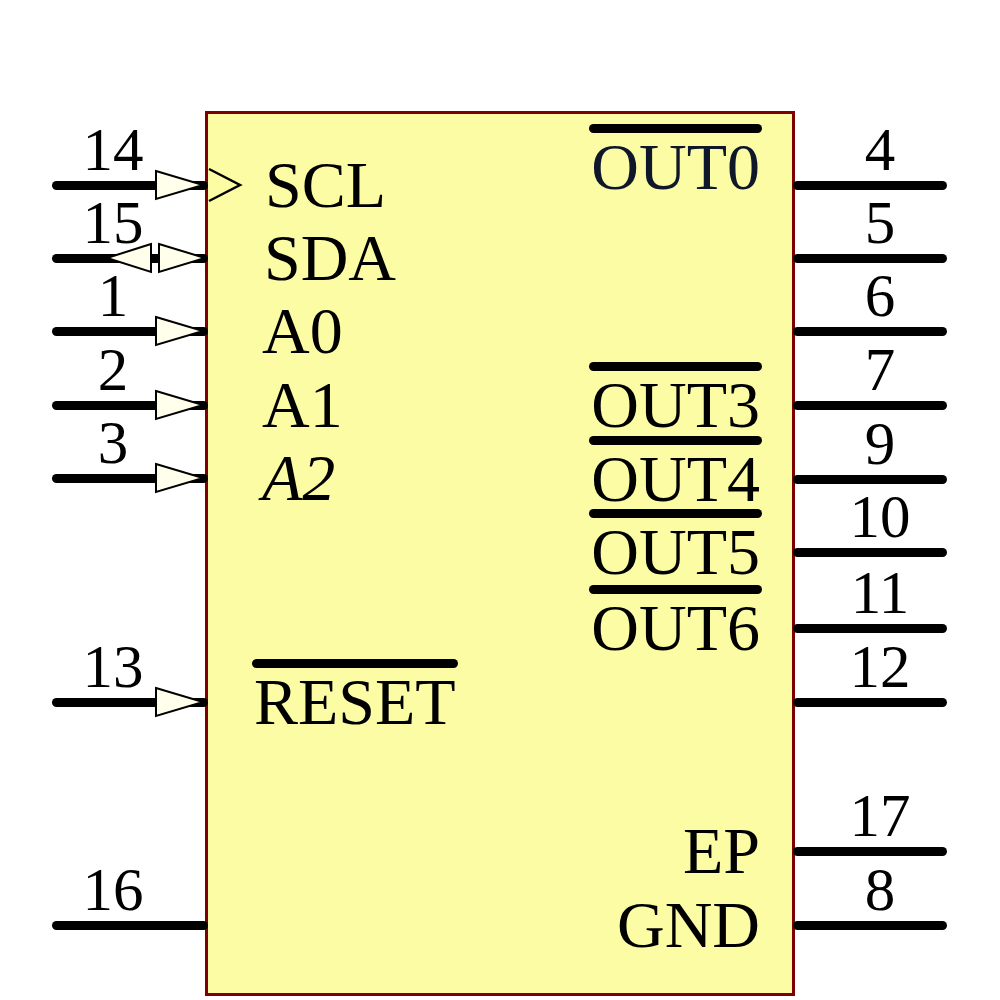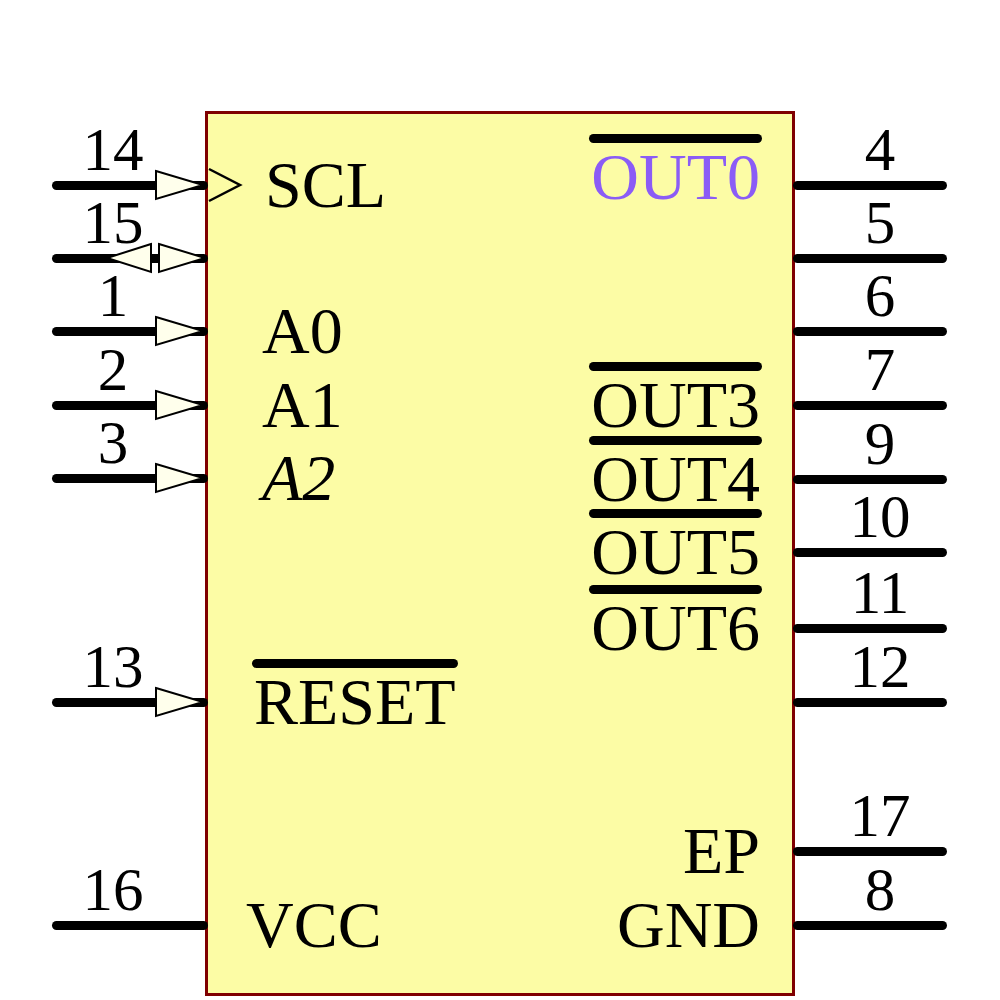--- a/index.html
+++ b/index.html
@@ -28,20 +28,21 @@
     <svg class="pin-glyph" width="36" height="36" style="left: 208px; top: 167px;">
       <polyline points="1,2 32,18 1,34" fill="none" stroke="#000000" stroke-width="2.5"></polyline>
     </svg>
     <div class="pin-label" style="top: 152px; left: 265px; color: rgb(0, 0, 0);"><span class="txt">SCL</span></div>
     <div class="wire" style="left: 52px; top: 253.5px; width: 156px; background: rgb(0, 0, 0);"></div>
     <div class="pin-num" style="left: 43px; top: 192px; width: 140px; color: rgb(0, 0, 0);">15</div>
     <svg class="pin-glyph" width="100" height="32" style="left: 106px; top: 242px;">
       <polygon points="45,2 1,16 45,30" fill="#FFFFEC" stroke="#000000" stroke-width="2" stroke-linejoin="miter"></polygon>
       <polygon points="53,2 99,16 53,30" fill="#FFFFEC" stroke="#000000" stroke-width="2" stroke-linejoin="miter"></polygon>
     </svg>
+    <div class="pin-label" style="top: 225px; left: 264px; color: rgb(0, 0, 0);"><span class="txt">SDA</span></div>
     <div class="wire" style="left: 52px; top: 326.5px; width: 156px; background: rgb(0, 0, 0);"></div>
     <div class="pin-num" style="left: 43px; top: 265px; width: 140px; color: rgb(0, 0, 0);">1</div>
     <svg class="pin-glyph" width="50" height="34" style="left: 155px; top: 314px;">
       <polygon points="1,3 48,17 1,31" fill="#FFFFEC" stroke="#000000" stroke-width="2" stroke-linejoin="miter"></polygon>
     </svg>
     <div class="pin-label" style="top: 298px; left: 262px; color: rgb(0, 0, 0);"><span class="txt">A0</span></div>
     <div class="wire" style="left: 52px; top: 400.5px; width: 156px; background: rgb(0, 0, 0);"></div>
     <div class="pin-num" style="left: 43px; top: 339px; width: 140px; color: rgb(0, 0, 0);">2</div>
     <svg class="pin-glyph" width="50" height="34" style="left: 155px; top: 388px;">
       <polygon points="1,3 48,17 1,31" fill="#FFFFEC" stroke="#000000" stroke-width="2" stroke-linejoin="miter"></polygon>
@@ -54,24 +55,23 @@
     </svg>
     <div class="pin-label" style="top: 445px; left: 262px; color: rgb(0, 0, 0); font-style: italic;"><span class="txt">A2</span></div>
     <div class="wire" style="left: 52px; top: 697.5px; width: 156px; background: rgb(0, 0, 0);"></div>
     <div class="pin-num" style="left: 43px; top: 636px; width: 140px; color: rgb(0, 0, 0);">13</div>
     <svg class="pin-glyph" width="50" height="34" style="left: 155px; top: 685px;">
       <polygon points="1,3 48,17 1,31" fill="#FFFFEC" stroke="#000000" stroke-width="2" stroke-linejoin="miter"></polygon>
     </svg>
     <div class="pin-label" style="top: 669px; left: 254px; color: rgb(0, 0, 0);"><div class="obar"></div><span class="txt">RESET</span></div>
     <div class="wire" style="left: 52px; top: 920.5px; width: 156px; background: rgb(0, 0, 0);"></div>
     <div class="pin-num" style="left: 43px; top: 859px; width: 140px; color: rgb(0, 0, 0);">16</div>
-    <div class="pin-label" style="top: 892px; left: 246px; color: rgb(0, 0, 0);"><span class="txt">VCC</span></div>
     <div class="wire" style="left: 793px; top: 180.5px; width: 154px; background: rgb(0, 0, 0);"></div>
     <div class="pin-num" style="left: 795px; top: 119px; width: 170px; color: rgb(0, 0, 0);">4</div>
-    <div class="pin-label" style="top: 144px; right: 252px; color: #8b5cf6;"><div class="obar"></div><span class="txt">OUT0</span></div>
+    <div class="pin-label" style="top: 134px; right: 252px; color: #0f172a;"><div class="obar"></div><span class="txt">OUT0</span></div>
     <div class="wire" style="left: 793px; top: 253.5px; width: 154px; background: rgb(0, 0, 0);"></div>
     <div class="pin-num" style="left: 795px; top: 192px; width: 170px; color: rgb(0, 0, 0);">5</div>
     <div class="wire" style="left: 793px; top: 326.5px; width: 154px; background: rgb(0, 0, 0);"></div>
     <div class="pin-num" style="left: 795px; top: 265px; width: 170px; color: rgb(0, 0, 0);">6</div>
     <div class="wire" style="left: 793px; top: 400.5px; width: 154px; background: rgb(0, 0, 0);"></div>
     <div class="pin-num" style="left: 795px; top: 339px; width: 170px; color: rgb(0, 0, 0);">7</div>
     <div class="pin-label" style="top: 372px; right: 252px; color: rgb(0, 0, 0);"><div class="obar"></div><span class="txt">OUT3</span></div>
     <div class="wire" style="left: 793px; top: 474.5px; width: 154px; background: rgb(0, 0, 0);"></div>
     <div class="pin-num" style="left: 795px; top: 413px; width: 170px; color: rgb(0, 0, 0);">9</div>
     <div class="pin-label" style="top: 446px; right: 252px; color: rgb(0, 0, 0);"><div class="obar"></div><span class="txt">OUT4</span></div>

